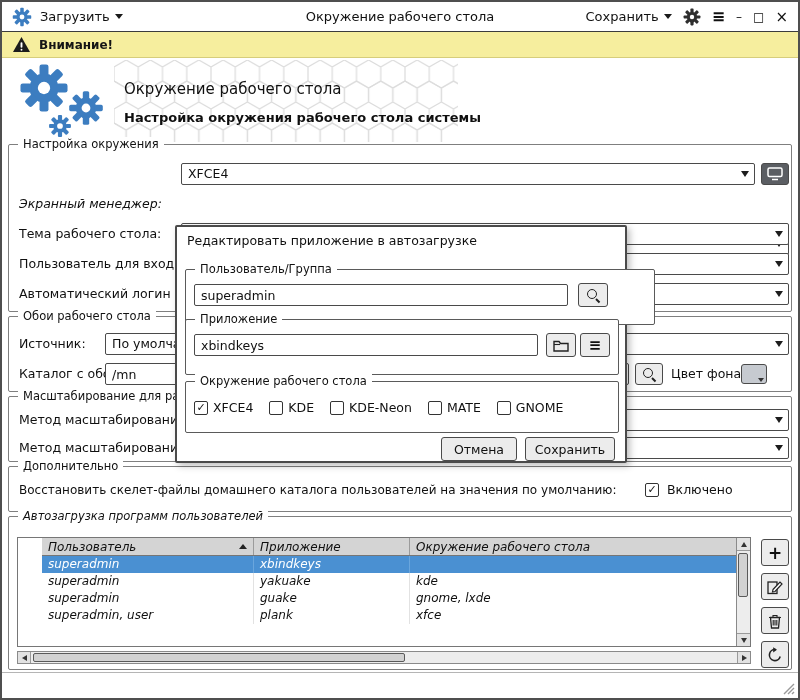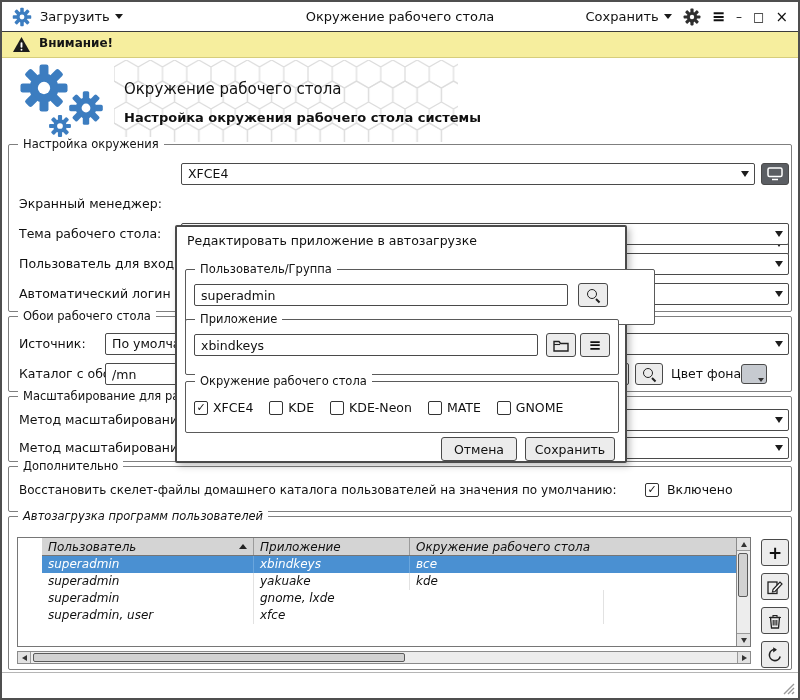--- a/index.html
+++ b/index.html
@@ -7,21 +7,21 @@
 .win{position:relative;width:800px;height:700px;background:#fff;border:2px solid #4f4f4f;overflow:hidden;}
 .hiddensvg{position:absolute;width:0;height:0;overflow:hidden;}
 
 .titlebar{position:absolute;left:0;top:0;width:100%;height:30px;border-bottom:1.5px solid #3c3c3c;display:flex;align-items:center;padding:0 10px;gap:8px;background:#fff;z-index:5;}
 .tb-title{position:absolute;left:0;top:0;width:100%;text-align:center;line-height:30px;font-size:13px;color:#101010;}
 .tb-item{display:flex;align-items:center;gap:5px;font-size:13px;color:#101010;z-index:2;}
 .tb-right{margin-left:auto;display:flex;align-items:center;gap:11px;z-index:2;}
 .caret{width:0;height:0;border-left:4px solid transparent;border-right:4px solid transparent;border-top:5px solid #1a1a1a;}
 .winctl{font-size:12px;color:#111;line-height:30px;}
 
-.warnbar{position:absolute;left:0;top:30px;width:100%;height:26px;background:#f6ee9e;border-bottom:1px solid #d6cd7c;display:flex;gap:8px;padding:4px 10px;}
+.warnbar{position:absolute;left:0;top:30px;width:100%;height:26px;background:#f6ee9e;border-bottom:1px solid #d6cd7c;display:flex;align-items:center;gap:8px;padding:12px 10px;}
 .warntext{font-size:12px;font-weight:bold;color:#151515;}
 
 .apphdr{position:absolute;left:0;top:56px;width:100%;height:86px;background:#fff;}
 .hexbg{position:absolute;left:112px;top:2px;}
 .logo{position:absolute;left:10px;top:2px;}
 .hdr-title{position:absolute;left:122px;top:22px;font-size:15px;color:#0f0f0f;white-space:nowrap;}
 .hdr-sub{position:absolute;left:122px;top:52px;font-size:13px;font-weight:bold;color:#0f0f0f;white-space:nowrap;}
 
 .fs{position:absolute;border:1px solid #7f7f7f;border-radius:2px;background:#fff;}
 .legend{position:absolute;top:-8px;left:9px;background:#fff;padding:0 5px;font-size:11.5px;line-height:15px;color:#111;white-space:nowrap;}
@@ -147,21 +147,21 @@
       <span class="combo-val">XFCE4</span>
       <span class="dd"></span>
     </div>
     <div class="pushbtn darkbtn" style="left:752px;top:18px;width:28px;height:22px;">
       <svg width="16" height="14" viewBox="0 0 16 14">
         <rect x="1" y="1" width="14" height="8.5" rx="1.5" fill="none" stroke="#fff" stroke-width="1.5"></rect>
         <path d="M5,12.5 h6" stroke="#fff" stroke-width="1.5"></path>
       </svg>
     </div>
 
-    <span class="row-label" style="left:10px;top:48px;">Экранный менеджер:</span>
+    <span class="row-label" style="left:10px;top:48px;font-style:italic;">Экранный менеджер:</span>
     <div class="combo" style="left:172px;top:48px;width:608px;margin-top:40px;">
       <span class="combo-val">Lightdm</span>
       <span class="dd"></span>
     </div>
 
     <span class="row-label" style="left:10px;top:78px;">Тема рабочего стола:</span>
     <div class="combo" style="left:172px;top:78px;width:608px;">
       <span class="combo-val"></span>
       <span class="dd"></span>
     </div>
@@ -235,33 +235,34 @@
           <span>Приложение</span>
         </div>
         <div class="th" style="width:350px;">
           <span>Окружение рабочего стола</span>
         </div>
       </div>
 
       <div class="trow sel">
         <div class="td" style="width:212px;">superadmin</div>
         <div class="td" style="width:156px;">xbindkeys</div>
-        <div class="td" style="width:350px;">все</div>
       </div>
       <div class="trow">
         <div class="td" style="width:212px;">superadmin</div>
         <div class="td" style="width:156px;">yakuake</div>
         <div class="td" style="width:350px;">kde</div>
       </div>
       <div class="trow">
         <div class="td" style="width:212px;">superadmin</div>
+        <div class="td" style="width:156px;">guake</div>
         <div class="td" style="width:350px;">gnome, lxde</div>
       </div>
       <div class="trow">
         <div class="td" style="width:212px;">superadmin, user</div>
+        <div class="td" style="width:156px;">plank</div>
         <div class="td" style="width:350px;">xfce</div>
       </div>
 
       <div class="vscroll">
         <div class="sbtn" style="left:0;top:0;width:13px;height:13px;border-bottom:1px solid #9a9a9a;">
             <span class="arr-up"></span>
           </div>
         <div class="vthumb" style="top:15px;height:44px;"></div>
         <div class="sbtn" style="left:0;bottom:0;width:13px;height:13px;border-top:1px solid #9a9a9a;">
             <span class="arr-dn"></span>

